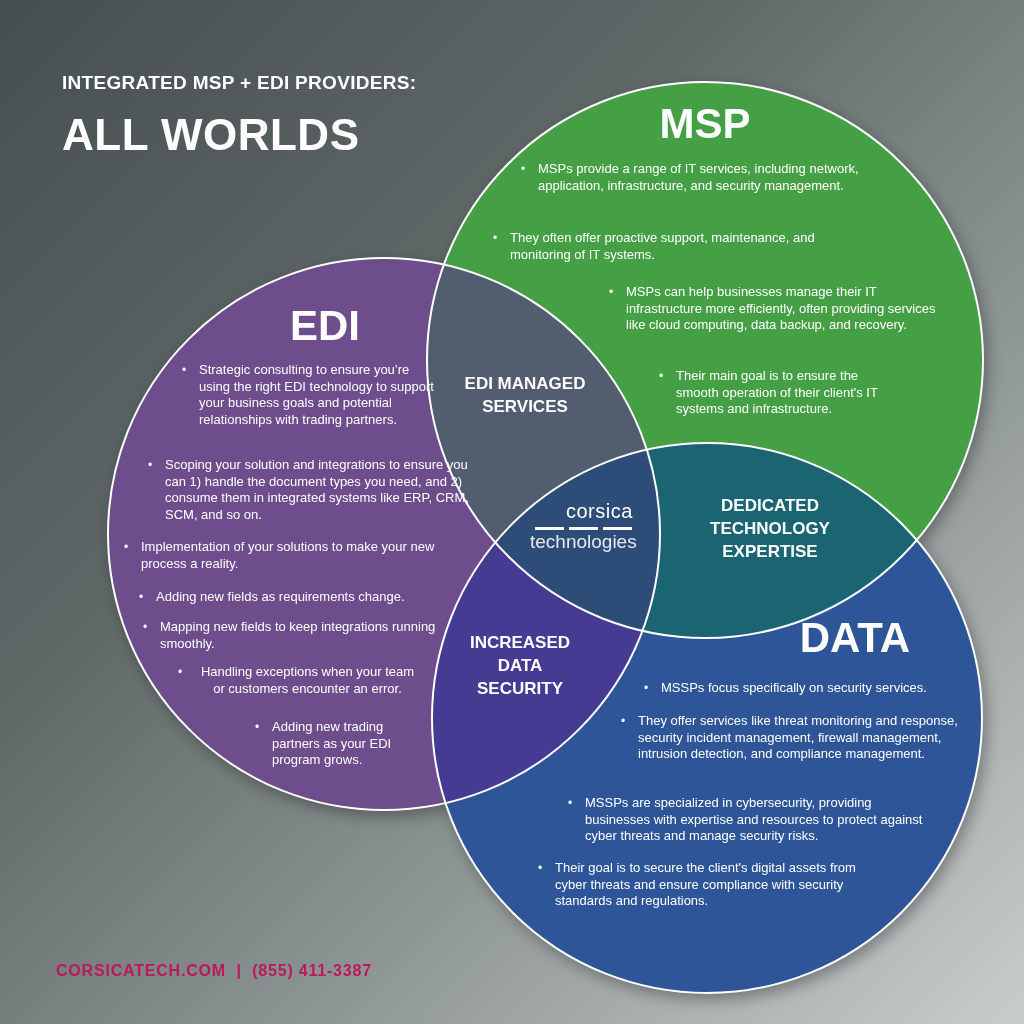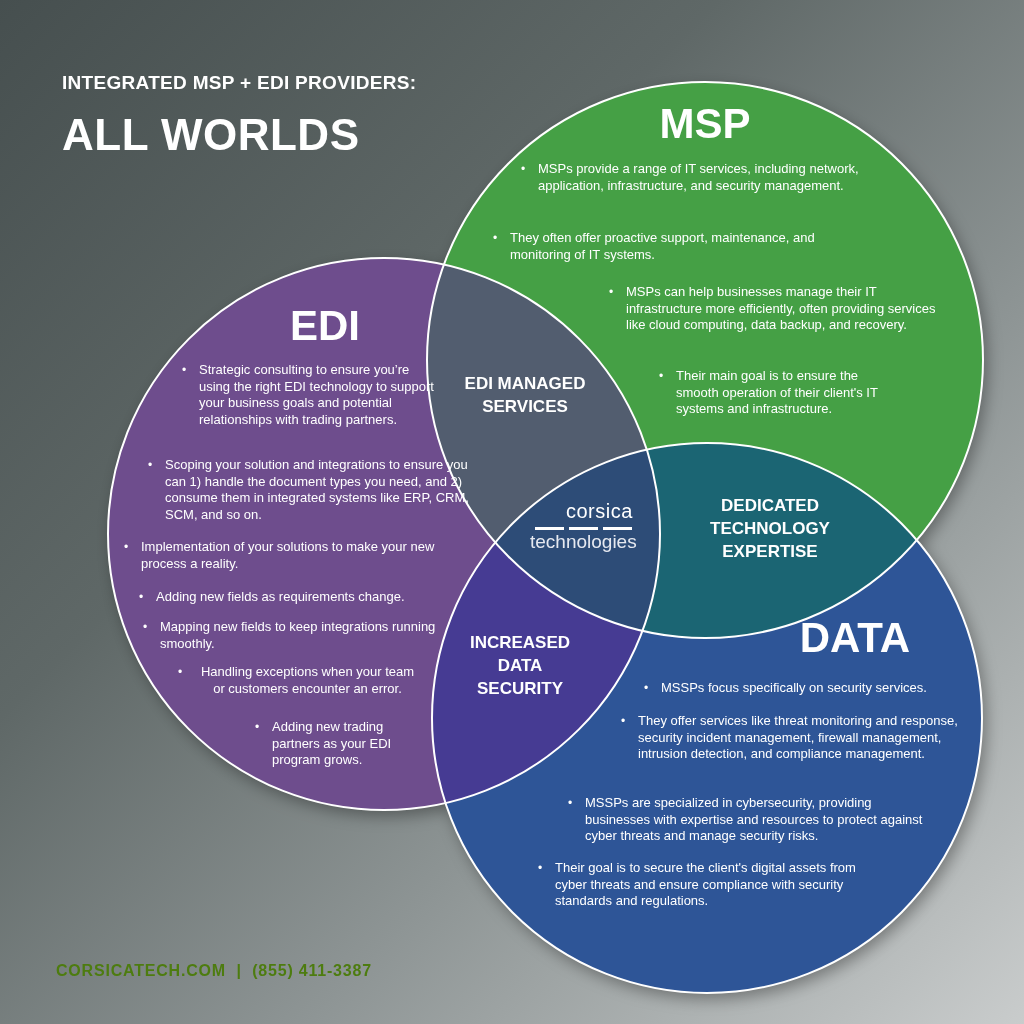--- a/index.html
+++ b/index.html
@@ -12,21 +12,21 @@
   .title{left:62px;top:108px;font-size:44px;font-weight:bold;line-height:54px;letter-spacing:0.5px;}
   .circle-title{font-weight:bold;font-size:42px;text-align:center;}
   .bul{font-size:13px;line-height:16.5px;position:absolute;}
   .bul:before{content:"•";position:absolute;left:-17px;top:0;font-size:12px;}
   .overlap{font-weight:bold;font-size:17px;line-height:23px;text-align:center;position:absolute;}
   .logo{position:absolute;left:530px;top:496px;text-align:center;}
   .logo-main{font-size:20px;line-height:30px;letter-spacing:0.5px;margin-left:32px;}
   .logo-bars{display:flex;gap:5px;justify-content:center;margin:1px 0 2px 0;}
   .logo-bars span{display:block;width:29px;height:3px;background:#fff;}
   .logo-sub{font-size:19px;line-height:20px;color:#e6e9f0;}
-  .footer{left:56px;top:962px;font-size:16px;font-weight:bold;color:#4d7c0f;letter-spacing:0.8px;}
+  .footer{left:56px;top:962px;font-size:16px;font-weight:bold;color:#be185d;letter-spacing:0.8px;}
 </style>
 </head>
 <body>
 
 <svg id="venn" width="1024" height="1024">
   <defs>
     <clipPath id="cEdi">
         <circle cx="384" cy="534" r="276"></circle>
       </clipPath>
     <clipPath id="cMsp">

